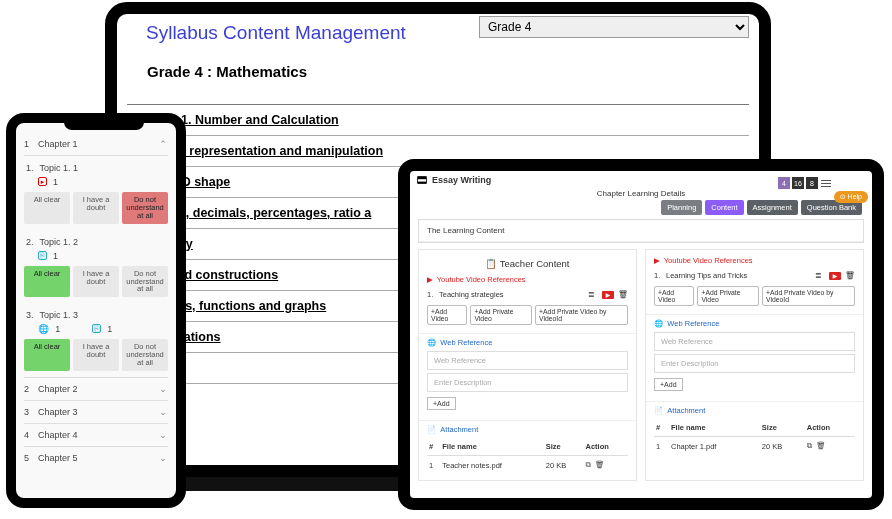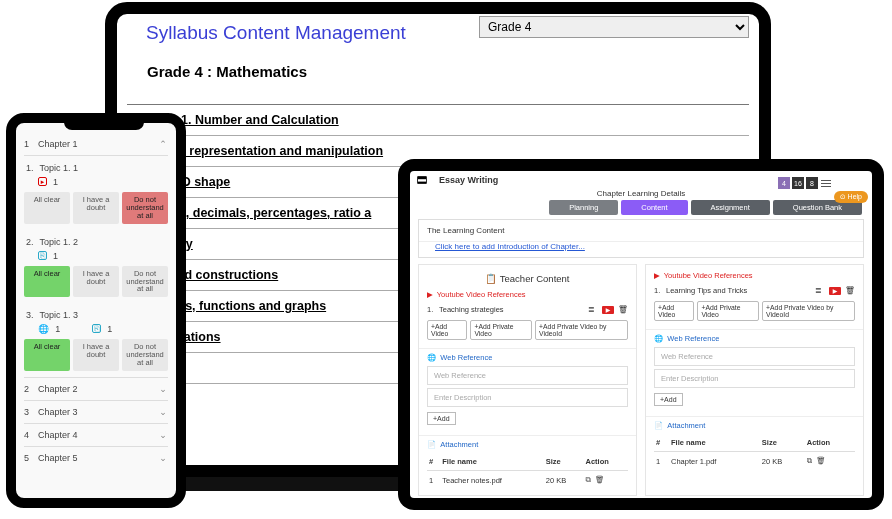--- a/index.html
+++ b/index.html
@@ -34,30 +34,30 @@
   .btn-row{ display:flex; gap:3px; margin-top:3px;}
   .ph-btn{ flex:1; font-size:7.5px; text-align:center; padding:4px 1px; border-radius:2px; line-height:1.05;}
   .b-grey{ background:#e8e8e8; color:#555;}
   .b-green{ background:#74d36a; color:#222;}
   .b-red{ background:#e07a7a; color:#222;}
 
   
   .tablet{ position:absolute; top:159px; left:398px; width:486px; height:351px; background:#000; border-radius:16px; padding:12px;}
   .tab-screen{ width:100%; height:100%; background:#fff; border-radius:4px; overflow:hidden; font-size:8px; color:#333; position:relative;}
   .tab-header{ display:flex; align-items:center; padding:4px 6px 2px 6px;}
-  .tab-title-row{ display:flex; align-items:center; gap:11px; font-size:9px; font-weight:bold;}
+  .tab-title-row{ display:flex; align-items:center; gap:4px; font-size:9px; font-weight:bold;}
   .tab-tops{ display:flex; gap:2px; position:absolute; right:40px; top:6px;}
   .sq{ width:12px; height:12px; color:#fff; font-size:7px; display:flex; align-items:center; justify-content:center;}
   .sq1{background:#8a6fb5;} .sq2{background:#333;} .sq3{background:#333;}
   .hamb{ width:12px; height:12px; display:flex; flex-direction:column; justify-content:center; gap:2px; padding:1px;}
   .hamb span{height:1px; background:#555;}
   .help-pill{ position:absolute; right:4px; top:20px; background:#ec971f; color:#fff; font-size:7px; padding:2px 6px; border-radius:8px; }
   .tab-sub{ text-align:center; font-size:8px; padding:2px 0;}
   .pill-row{ display:flex; gap:3px; justify-content:flex-end; padding:0 10px 4px 0;}
-  .pill{ font-size:7.5px; color:#fff; padding:3px 20px; border-radius:2px;}
+  .pill{ font-size:7.5px; color:#fff; padding:3px 6px; border-radius:2px;}
   .p-grey{background:#7a7e83;} .p-orange{background:#8b5cf6;} .p-dark{background:#5b6066;}
   .card{ margin:0 8px 6px 8px; border:1px solid #ddd;}
   .card-title{ padding:6px 8px; border-bottom:1px solid #eee;}
   .intro-link{ color:#2558d4; text-decoration:underline; padding:0 16px 6px 16px; display:block; font-size:8px;}
   .cols{ display:flex; gap:8px; padding:0 8px;}
   .col{ flex:1; border:1px solid #e5e5e5; padding:6px 8px;}
   .col-head{ text-align:center; font-size:9.5px; padding:2px 0 6px 0;}
   .sec-title{ display:flex; align-items:center; gap:4px; font-size:7.5px; margin-bottom:4px;}
   .st-red{ color:#d22;} .st-blue{ color:#2469c7;}
   .entry-row{ display:flex; align-items:center; font-size:7.5px; padding:2px 0;}
@@ -231,21 +231,20 @@
     <div class="tab-sub">Chapter Learning Details</div>
     <div class="pill-row">
       <div class="pill p-grey">Planning</div>
       <div class="pill p-orange">Content</div>
       <div class="pill p-dark">Assignment</div>
       <div class="pill p-dark">Question Bank</div>
     </div>
 
     <div class="card">
       <div class="card-title">The Learning Content</div>
-      <a class="intro-link">Click here to add Introduction of Chapter...</a>
     </div>
 
     <div class="cols">
 
       <div class="col">
         <div class="col-head">📋 <span>Teacher Content</span></div>
         <div class="sec-title st-red">▶ <span>Youtube Video References</span></div>
         <div class="entry-row">
           <span class="num">1.</span>
           <span class="text">Teaching strategies</span>

